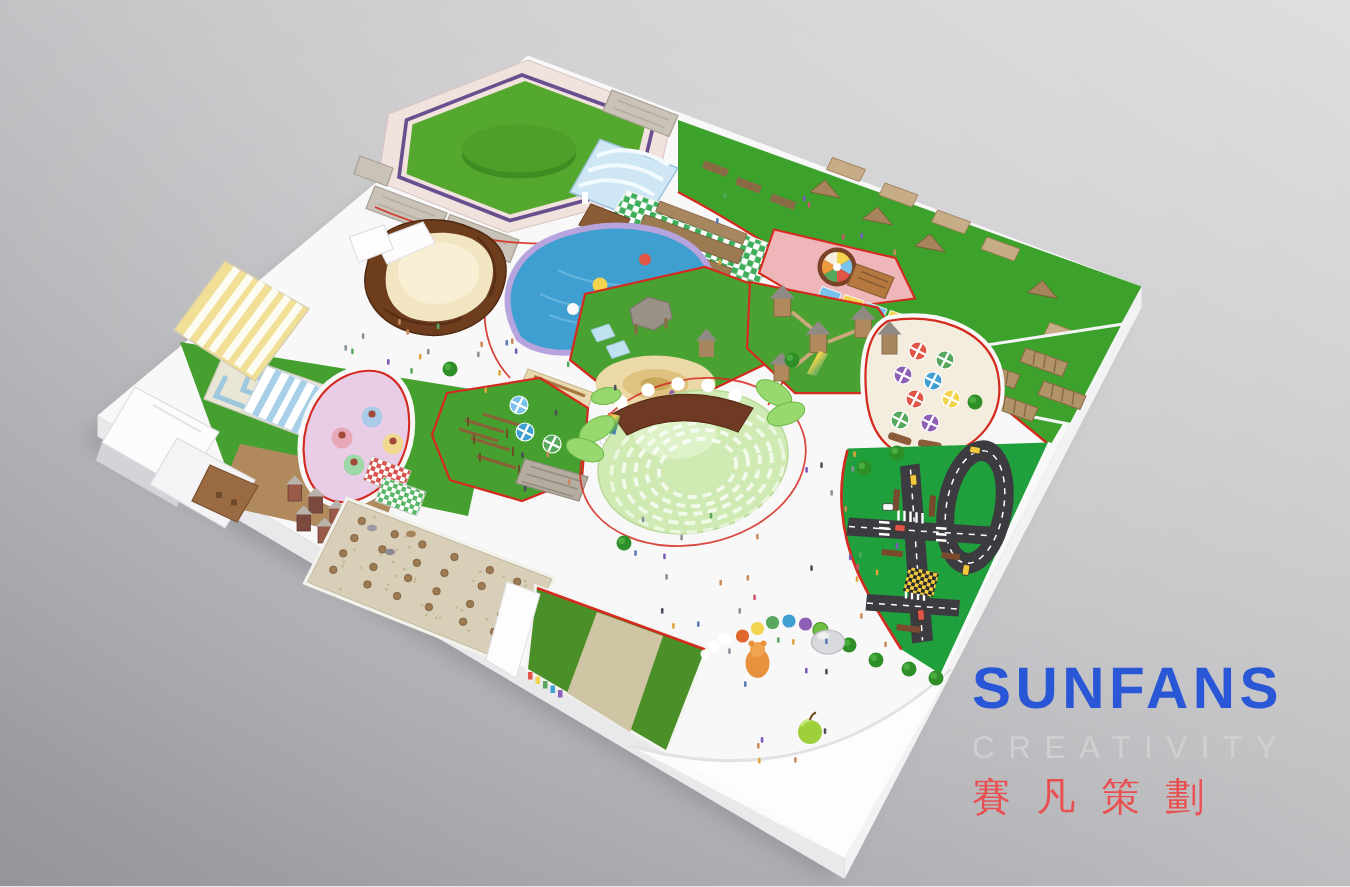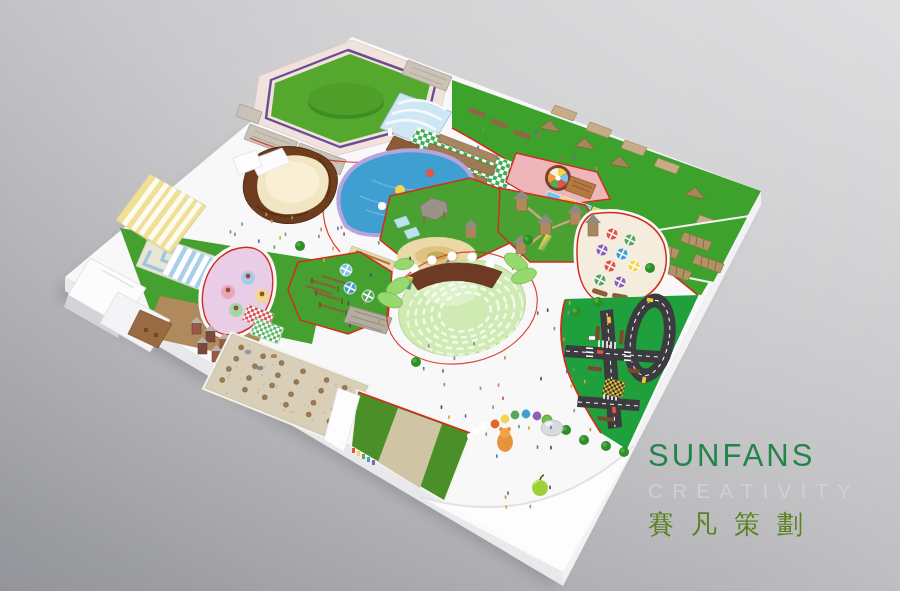--- a/index.html
+++ b/index.html
@@ -1,23 +1,23 @@
 <!DOCTYPE html>
 <html><head>
 <meta charset="utf-8">
 <style>
   html,body{margin:0;padding:0;width:900px;height:591px;overflow:hidden;
     font-family:"Liberation Sans", sans-serif;}
   #stage{position:relative;width:900px;height:591px;}
   #scene{position:absolute;left:0;top:0;}
   #watermark{position:absolute;left:648px;top:440px;width:240px;color:#d7d7d9;
     user-select:none;line-height:1;}
-  #wm-brand{font-weight:normal;font-size:31px;letter-spacing:3px;color:#15803d;opacity:.92;}
+  #wm-brand{font-weight:bold;font-size:39px;letter-spacing:3px;color:#1d4ed8;opacity:.92;}
   #wm-sub{margin-top:9px;font-weight:300;font-size:21px;letter-spacing:9px;color:#d2d2d5;opacity:.9;}
-  #wm-cjk{margin-top:10px;font-size:26px;letter-spacing:17px;color:#4d7c0f;opacity:.9;
+  #wm-cjk{margin-top:10px;font-size:26px;letter-spacing:17px;color:#ef4444;opacity:.9;
     font-family:"DejaVu Sans", sans-serif;}
 </style>
 </head>
 <body>
 
 <div id="stage">
 <svg id="scene" width="900" height="591" viewBox="0 0 900 591">
   <defs>
     <linearGradient id="bgG" x1="0" y1="1" x2="1" y2="0">
       <stop offset="0" stop-color="#94959a"></stop>

